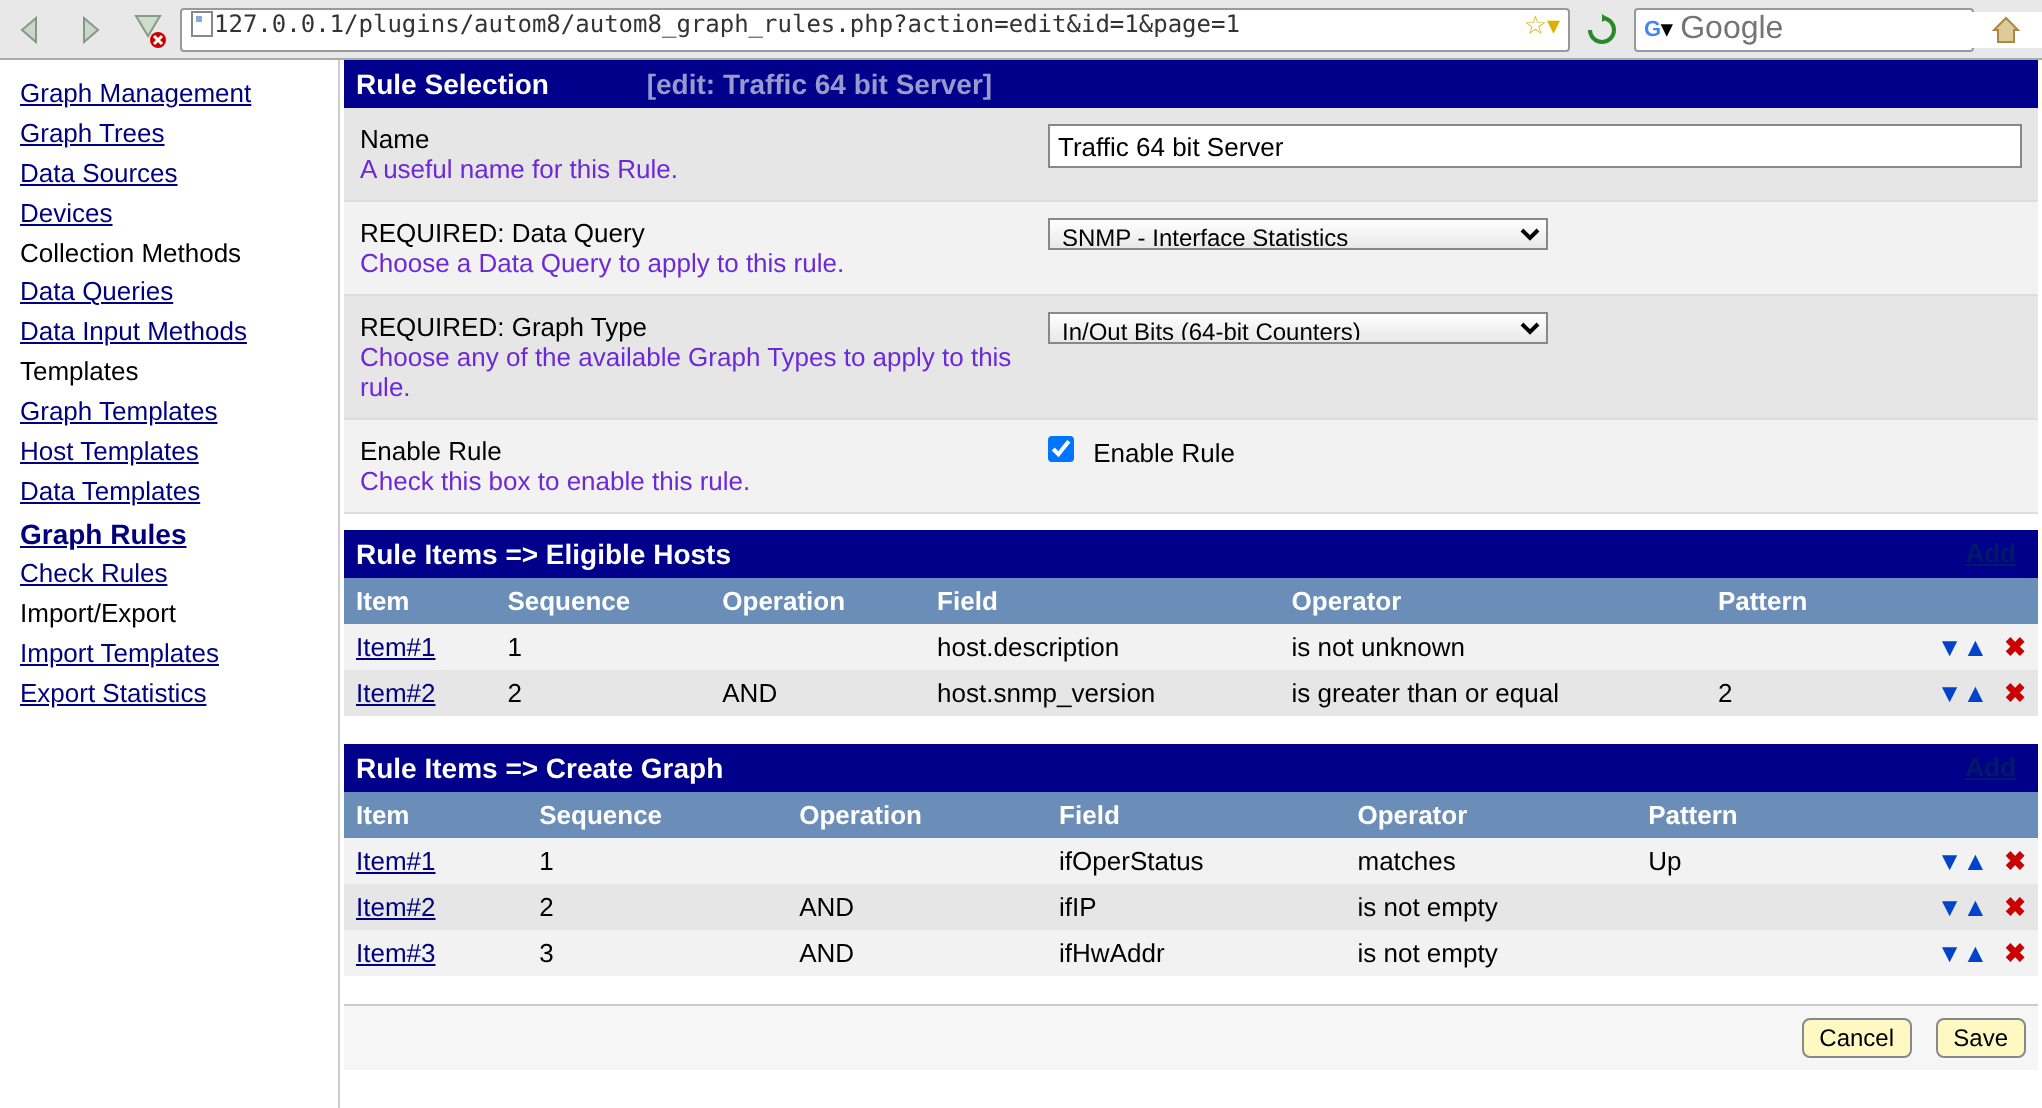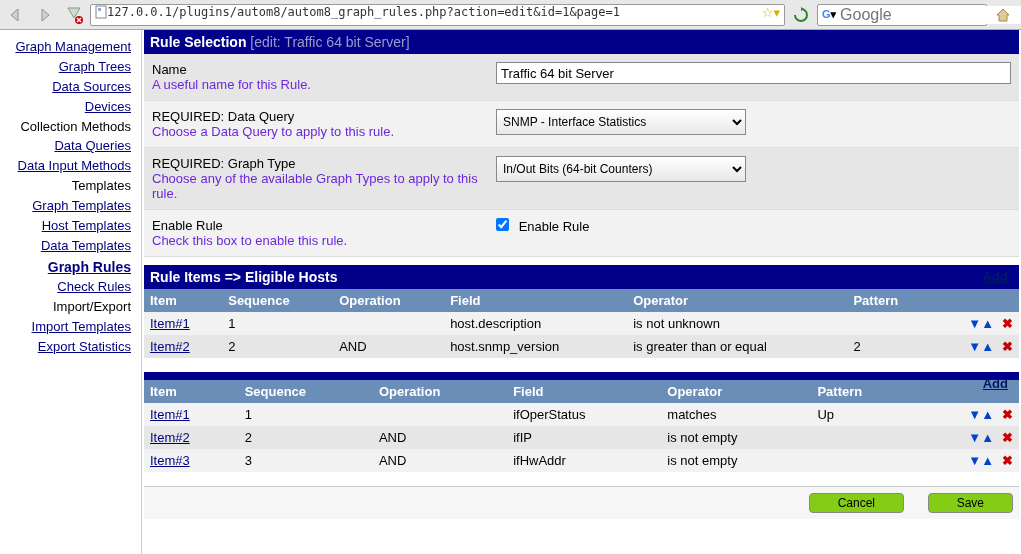--- a/index.html
+++ b/index.html
@@ -4,50 +4,50 @@
 <style>
 * { box-sizing: border-box; margin: 0; padding: 0; }
 body { font-family: Verdana, Arial, sans-serif; font-size: 13px; background: #fff; color: #000; }
 .browser-toolbar { display: flex; align-items: center; gap: 4px; padding: 3px 6px; background: #e8e8e8; border-bottom: 1px solid #aaa; height: 30px; }
 .nav-btn { width: 24px; height: 22px; display: flex; align-items: center; justify-content: center; cursor: pointer; }
 .url-container { flex: 1; display: flex; align-items: flex-start; border: 1px solid #999; background: #fff; height: 22px; padding: 0 4px; gap: 0; border-radius: 2px; }
 .url-input { flex: 1; border: none; outline: none; font-size: 12px; font-family: monospace; color: #333; }
 .search-box { display: flex; align-items: center; border: 1px solid #999; background: #fff; height: 22px; padding: 0 4px; gap: 4px; width: 170px; border-radius: 2px; }
 .search-input { flex: 1; border: none; outline: none; font-size: 16px; color: #777; }
 .page { display: flex; height: calc(100vh - 30px); }
-.sidebar { width: 142px; padding: 6px 10px; border-right: 1px solid #ccc; overflow-y: auto; text-align: right; }
+.sidebar { width: 170px; padding: 6px 10px; border-right: 1px solid #ccc; overflow-y: auto; }
 .sidebar a, .sidebar .nolink { display: block; color: #00007f; text-decoration: underline; margin: 3px 0; line-height: 1.3; }
 .sidebar .nolink { color: #000; text-decoration: none; }
 .sidebar .active { font-weight: bold; font-size: 14px; }
 .main { flex: 1; overflow-y: auto; padding: 0 2px; }
 .section-header { background: #00008b; color: #fff; font-weight: bold; padding: 4px 6px; font-size: 14px; position: relative; }
-.section-header .sub { color: #9999cc; font-weight: normal; }
+.section-header .sub { color: #9999cc; font-weight: bold; margin-left: 45px; }
 .section-header .add { position: absolute; right: 11px; top: 4px; color: #001a66; text-decoration: underline; font-size: 13px; }
 .form-row { display: flex; padding: 8px; border-bottom: 1px solid #ddd; }
 .form-row.gray { background: #e6e6e6; }
 .form-row.light { background: #f2f2f2; }
 .form-label { width: 340px; }
 .form-label .title { color: #000; font-size: 13px; }
 .form-label .desc { color: #6d28d9; font-size: 13px; }
 .form-ctrl { flex: 1; padding-left: 4px; }
 .form-ctrl input[type=text] { width: 100%; border: 1px solid #888; padding: 2px 4px; font-size: 13px; height: 22px; }
-.form-ctrl select { border: 1px solid #888; padding: 1px 2px; font-size: 12px; height: 26px; min-width: 250px; background: linear-gradient(#fff,#e8e8e8); }
+.form-ctrl select { border: 1px solid #888; padding: 1px 2px; font-size: 12px; height: 16px; min-width: 250px; background: linear-gradient(#fff,#e8e8e8); }
 .form-ctrl label { margin-left: 6px; }
 .grid { width: 100%; border-collapse: collapse; }
 .grid th { background: #6b8eb8; color: #fff; text-align: left; padding: 4px 6px; font-weight: bold; font-size: 13px; }
 .grid td { padding: 4px 6px; font-size: 13px; }
 .grid tr.r0 { background: #f2f2f2; }
 .grid tr.r1 { background: #e6e6e6; }
 .grid a { color: #00007f; text-decoration: underline; }
 .actions { text-align: right; white-space: nowrap; }
 .arrow-down { color: #0044cc; font-weight: bold; }
 .arrow-up { color: #0044cc; font-weight: bold; }
 .del-x { color: #cc0000; font-weight: bold; margin-left: 8px; }
 .btn-row { text-align: right; padding: 6px; background: #f6f6f6; border-top: 1px solid #ccc; }
-.btn-row button { padding: 2px 28px; margin-left: 20px; border: 1px solid #888; background: #84cc16; border-radius: 4px; font-size: 12px; cursor: pointer; }
+.btn-row button { padding: 2px 8px; margin-left: 8px; border: 1px solid #888; background: #fef9c3; border-radius: 4px; font-size: 12px; cursor: pointer; }
 .star { color: #e0b000; }
 svg { display:block; }
 </style>
 </head>
 <body>
 
 <div class="browser-toolbar">
   <div class="nav-btn">
     <svg width="20" height="16" viewBox="0 0 20 16">
         <path d="M10 2 L3 8 L10 14 Z" fill="#c8d8c8" stroke="#889988"></path>
@@ -200,20 +200,21 @@
             <td>is greater than or equal</td>
             <td>2</td>
             <td class="actions"><span class="arrow-down">▼</span><span class="arrow-up">▲</span><span class="del-x">✖</span></td>
           </tr>
         </tbody>
     </table>
 
     <div style="height:14px"></div>
 
     <div class="section-header">
+      <span>Rule Items =&gt; Create Graph</span>
       <a class="add" href="#">Add</a>
     </div>
     <table class="grid" id="create-table">
       <thead>
           <tr>
         <th>Item</th>
         <th>Sequence</th>
         <th>Operation</th>
         <th>Field</th>
         <th>Operator</th>

